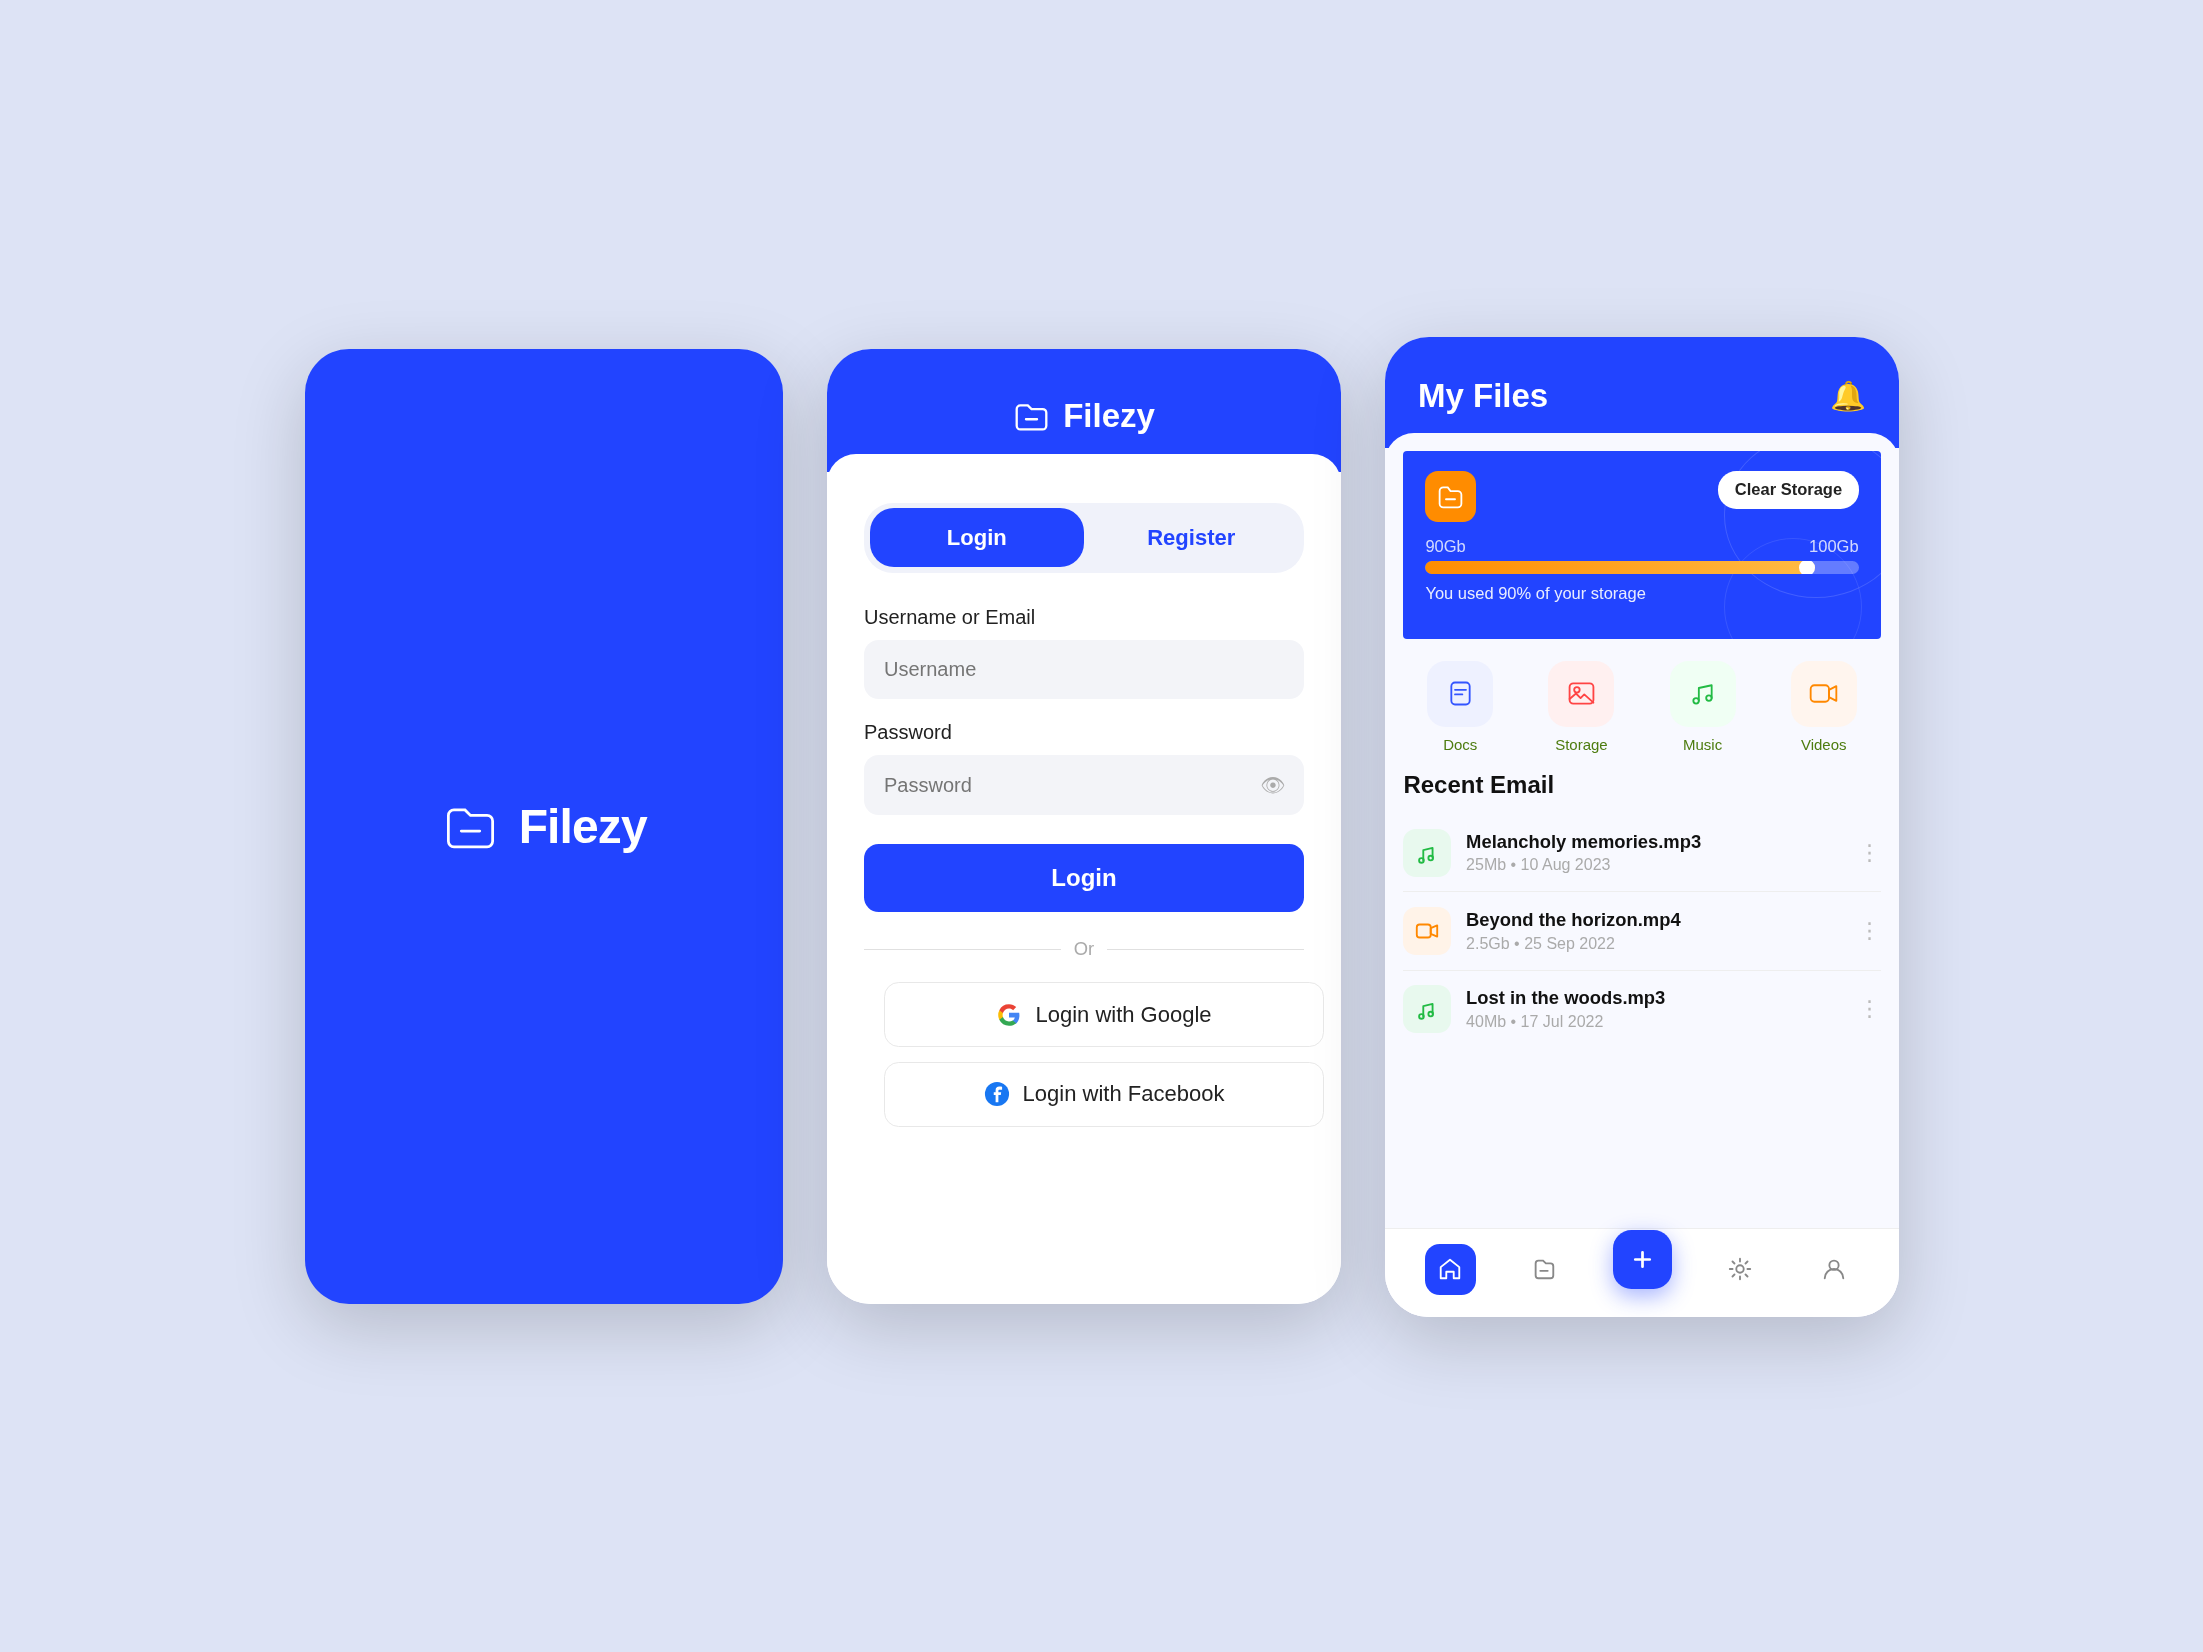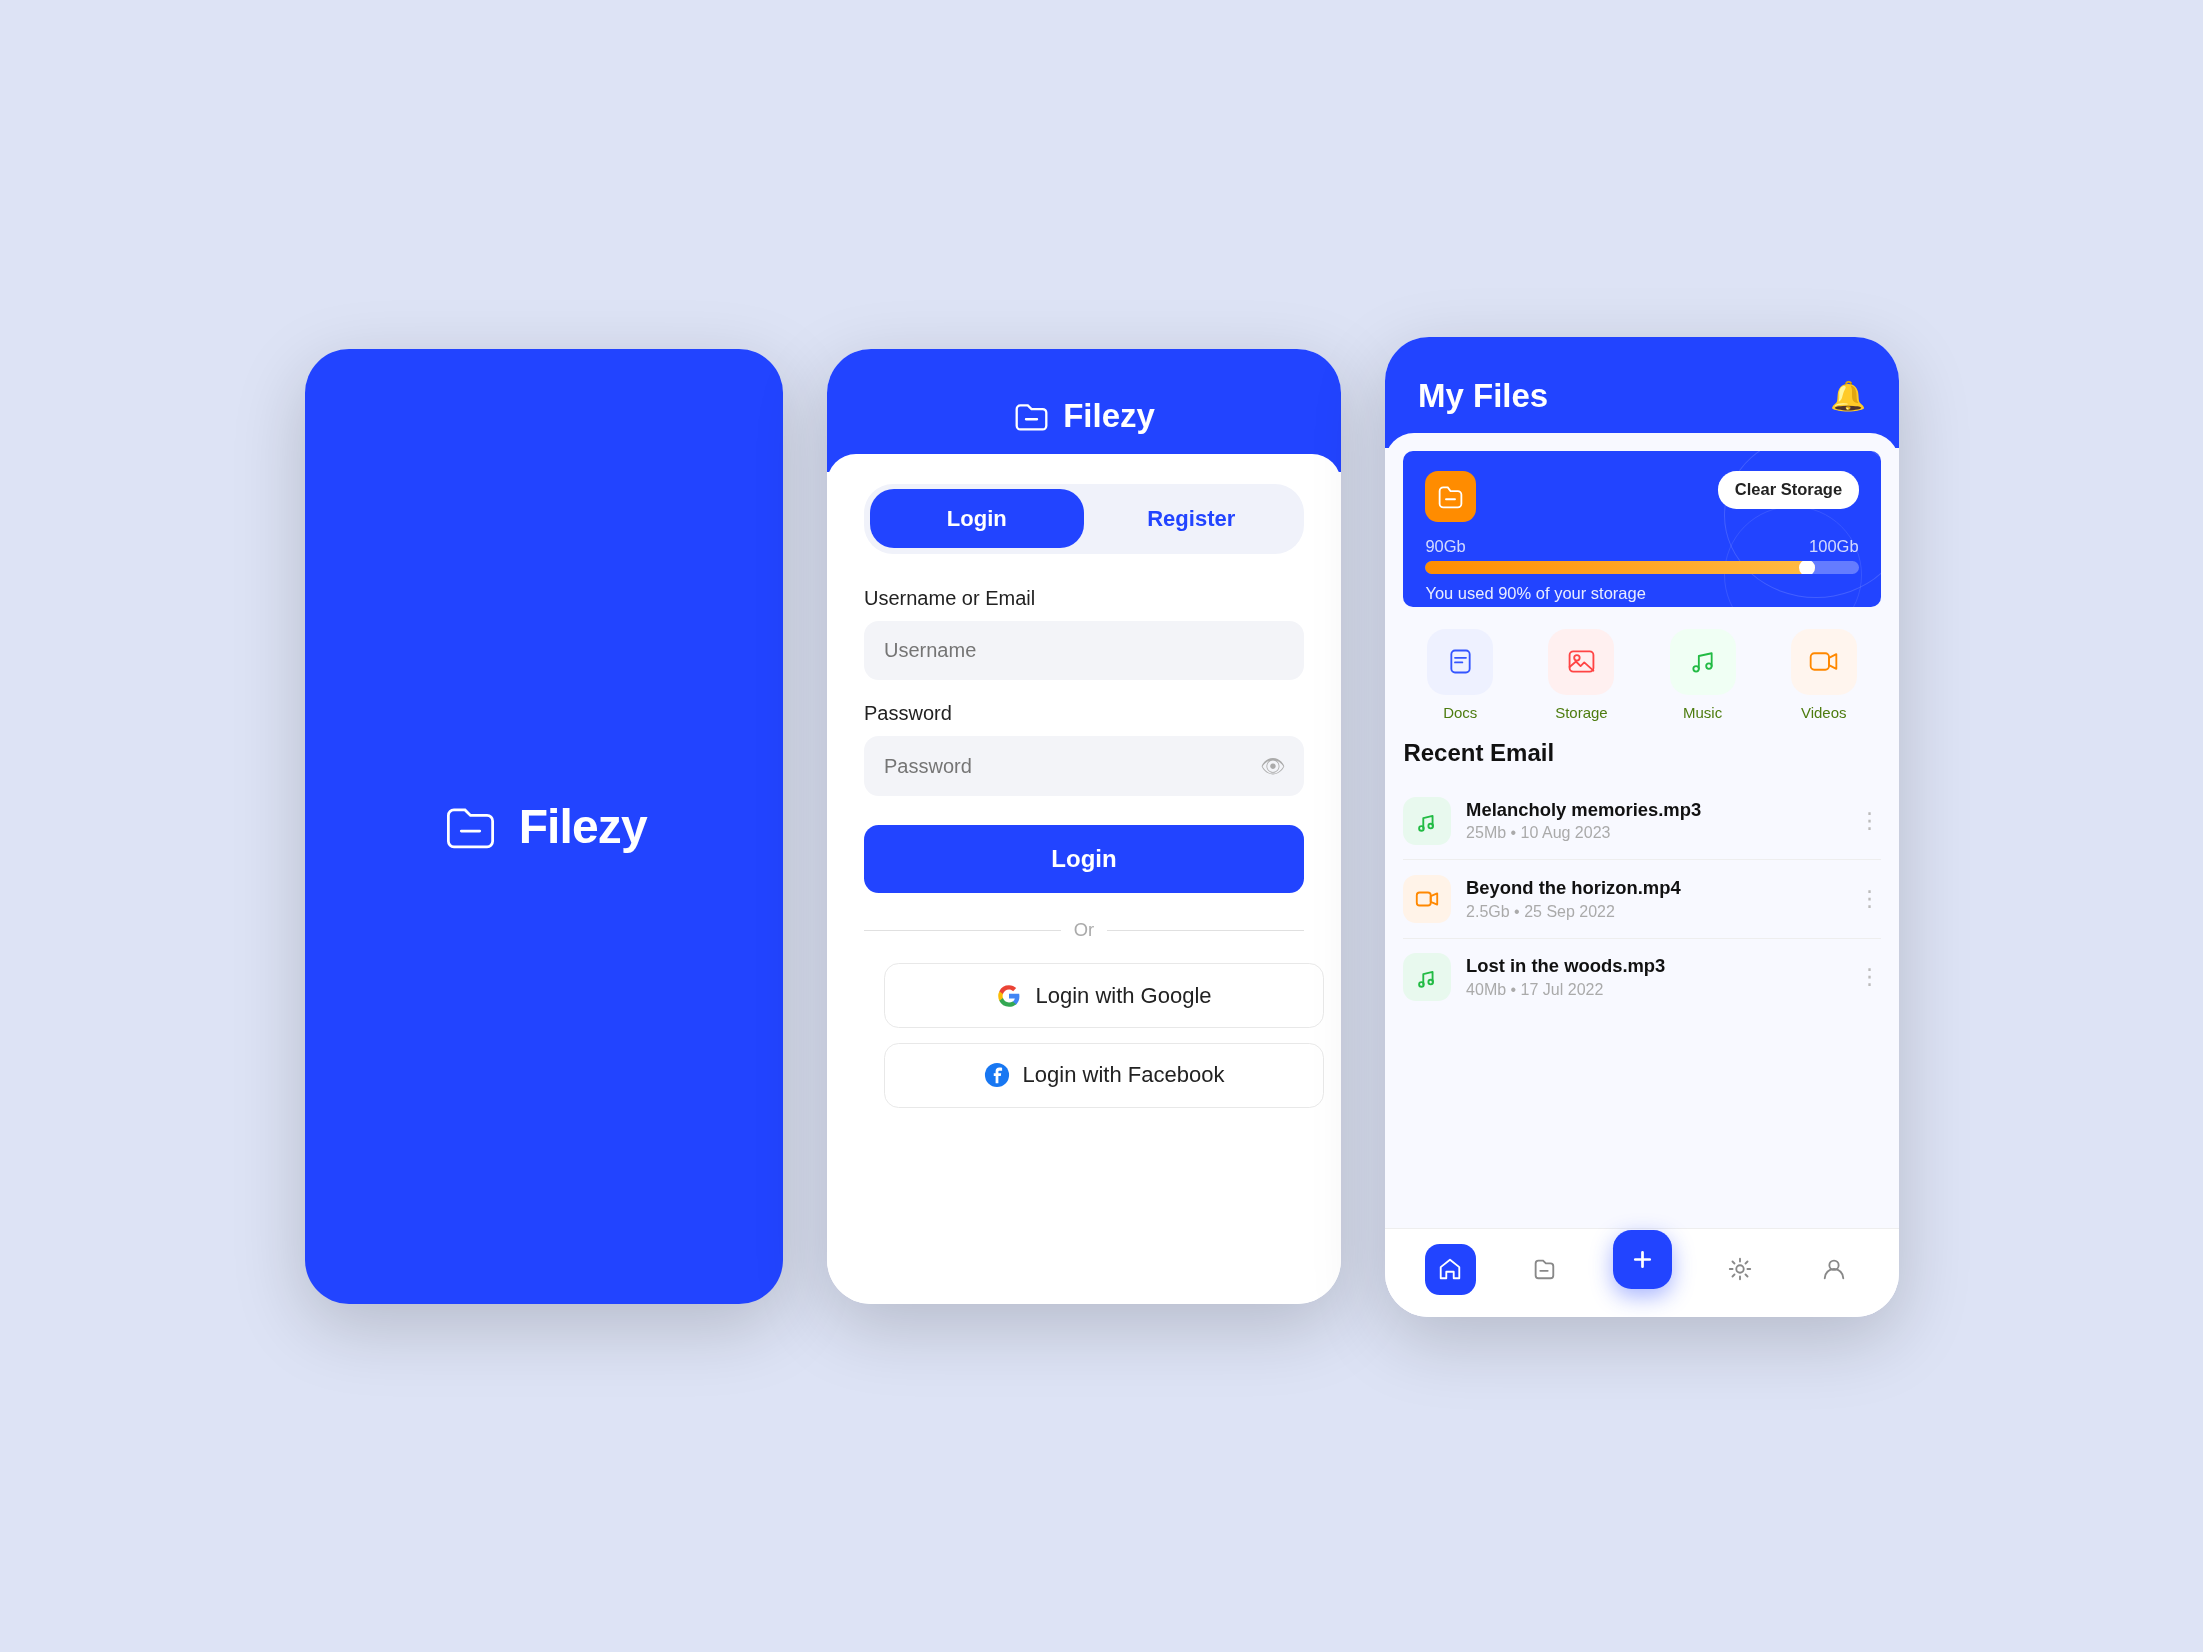--- a/index.html
+++ b/index.html
@@ -77,21 +77,21 @@
       color: #fff;
       font-size: 33px;
       font-weight: 700;
     }
 
     .login-body {
       flex: 1;
       background: #fff;
       border-radius: 29px 29px 0 0;
       margin-top: -18.4px;
-      padding: 30px 37px 33px;
+      padding: 49px 37px 33px;
       display: flex;
       flex-direction: column;
       gap: 0;
     }
 
     .tab-row {
       display: flex;
       background: #f0f2fa;
       border-radius: 29px;
       padding: 5.5px;
@@ -238,22 +238,22 @@
       margin-top: -14.7px;
       overflow: hidden;
       display: flex;
       flex-direction: column;
       padding-bottom: 0;
     }
 
     .storage-card {
       background: #2244ff;
       margin: 18.4px 18.4px 0;
-      border-radius: 10px;
-      padding: 20px 22px 4px;
+      border-radius: 4px;
+      padding: 20px 22px 36px;
       position: relative;
       overflow: hidden;
     }
 
     .storage-card-bg {
       position: absolute;
       right: -27.5px;
       top: -18.4px;
       width: 184px;
       height: 165px;

